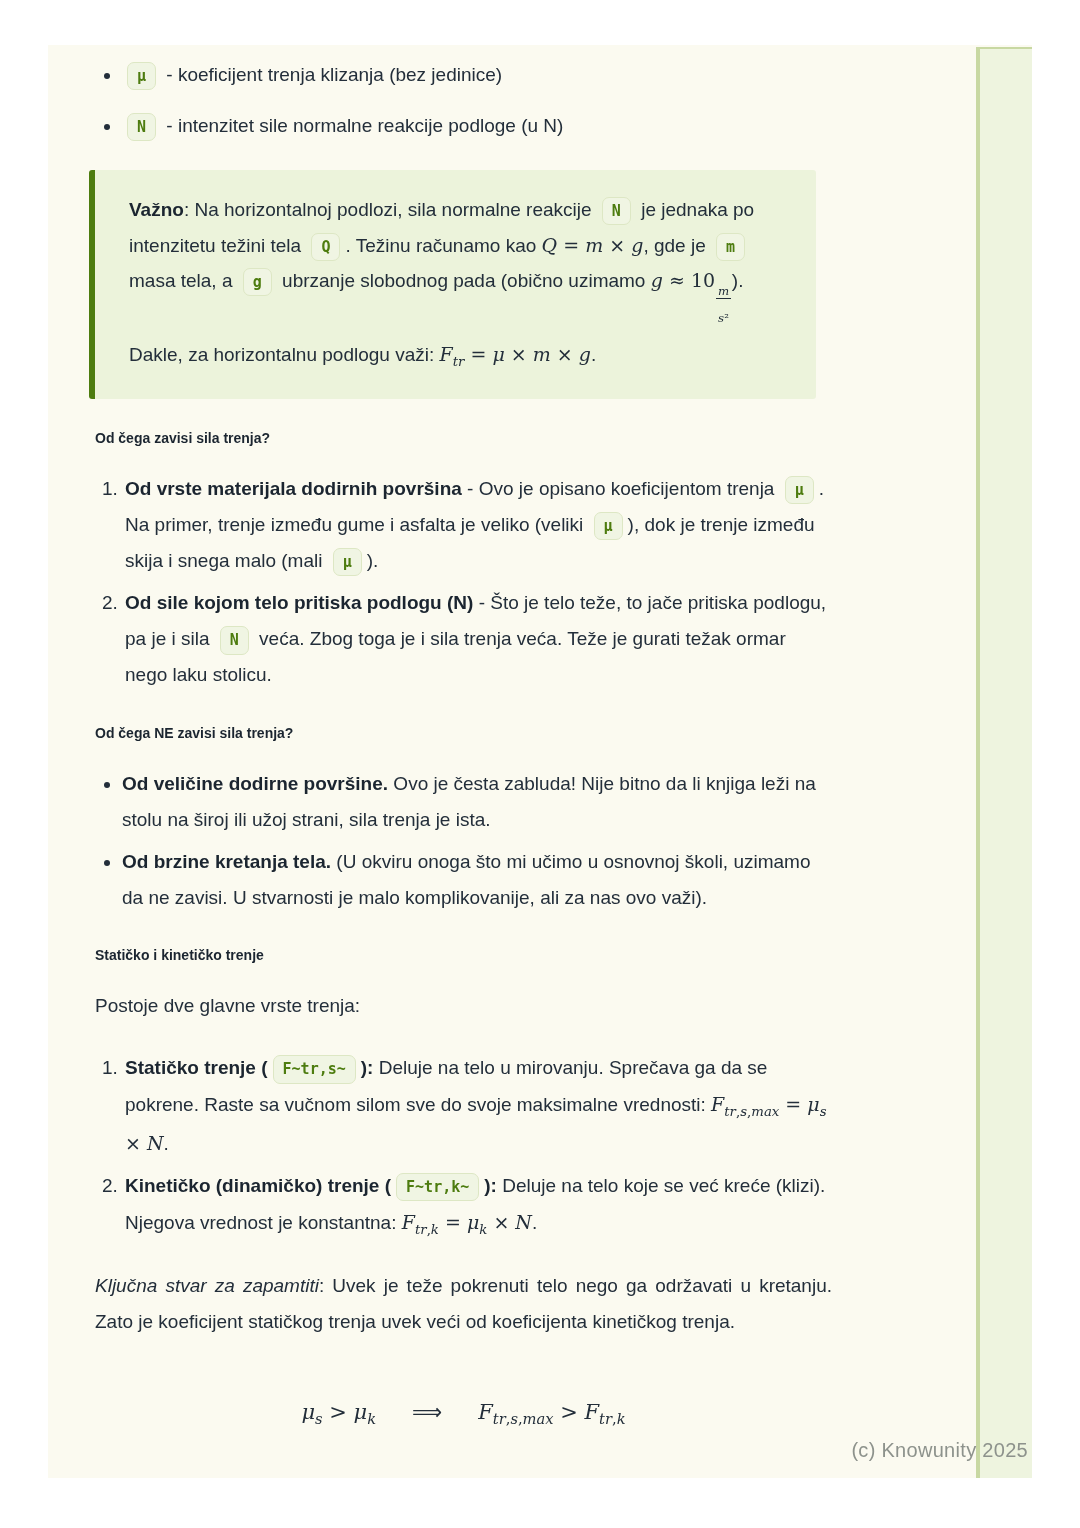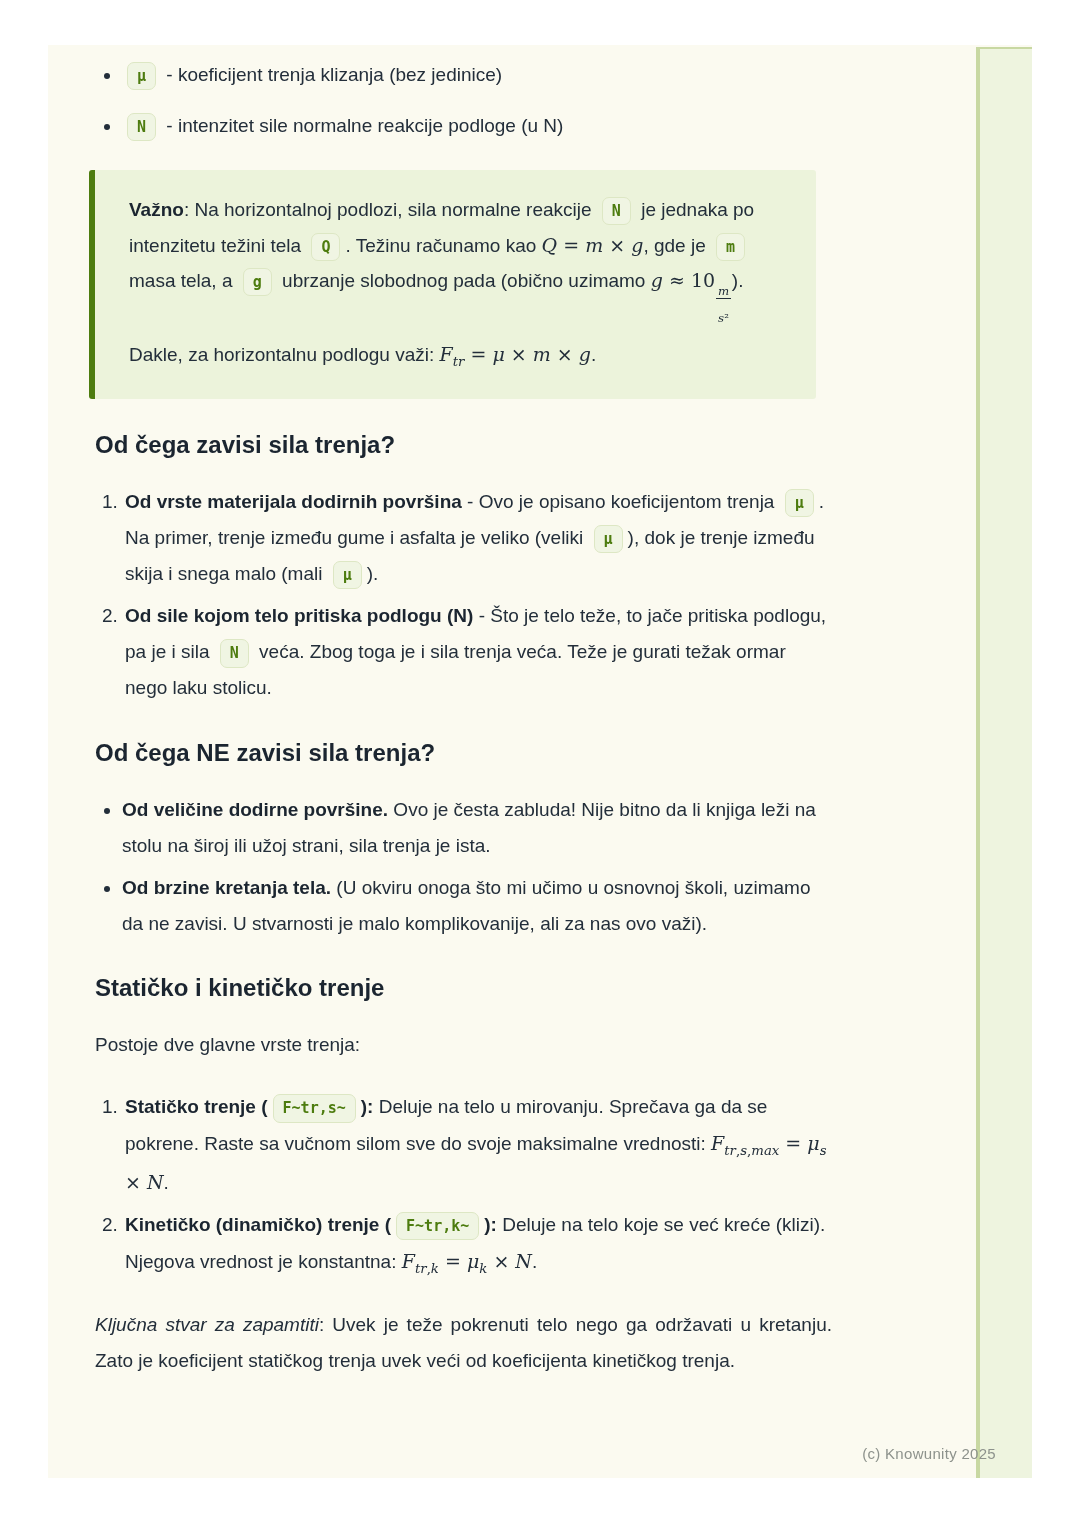--- a/index.html
+++ b/index.html
@@ -48,21 +48,21 @@
   ol.numlist li{margin-bottom:6px;padding-left:2px;}
   .callout{
     margin:0 16px 8px -6px;
     background:var(--callout-bg);
     border-left:6px solid var(--accent);
     border-radius:3px;
     padding:22px 28px 24px 34px;
     line-height:1.87;
   }
   h3{
-    font-size:24px;font-weight:700;color:var(--heading);
+    font-size:14px;font-weight:700;color:var(--heading);
     margin:30px 0 24px;line-height:1.3;
   }
   p.para{margin:20px 0 26px;}
   p.justified{text-align:justify;margin:26px 0 0;}
   code.badge{
     font-family:"DejaVu Sans Mono", monospace;
     font-size:15px;font-weight:bold;
     color:var(--badge-text);
     background:var(--badge-bg);
     border:1px solid var(--badge-border);
@@ -90,22 +90,22 @@
     text-align:center;
     margin:52px 0 0;
     font-size:21px;
   }
   .formula .arrow{
     font-family:"DejaVu Sans", sans-serif;
     margin:0 36px;
     font-size:21px;
   }
   .footer{
-    position:absolute;right:36px;bottom:16px;
-    font-size:15px;color:var(--footer);
+    position:absolute;right:4px;bottom:16px;
+    font-size:20px;color:var(--footer);
     letter-spacing:0.3px;
   }
 </style>
 </head>
 <body>
 
 <div class="viewport">
   <div class="page">
     <div class="edge-strip"></div>
 
@@ -139,18 +139,19 @@
 
       <p class="para">Postoje dve glavne vrste trenja:</p>
 
       <ol class="numlist">
         <li><strong>Statičko trenje (</strong><code class="badge">F~tr,s~</code><strong>):</strong> Deluje na telo u mirovanju. Sprečava ga da se pokrene. Raste sa vučnom silom sve do svoje maksimalne vrednosti: <span class="math"><i>F</i><sub><i>tr</i>,<i>s</i>,<i>max</i></sub> = <i>μ</i><sub><i>s</i></sub> × <i>N</i></span>.</li>
         <li><strong>Kinetičko (dinamičko) trenje (</strong><code class="badge">F~tr,k~</code><strong>):</strong> Deluje na telo koje se već kreće (klizi). Njegova vrednost je konstantna: <span class="math"><i>F</i><sub><i>tr</i>,<i>k</i></sub> = <i>μ</i><sub><i>k</i></sub> × <i>N</i></span>.</li>
       </ol>
 
       <p class="justified"><em>Ključna stvar za zapamtiti</em>: Uvek je teže pokrenuti telo nego ga održavati u kretanju. Zato je koeficijent statičkog trenja uvek veći od koeficijenta kinetičkog trenja.</p>
 
+      <div class="formula"><span class="math"><i>μ</i><sub><i>s</i></sub> &gt; <i>μ</i><sub><i>k</i></sub></span><span class="arrow">⟹</span><span class="math"><i>F</i><sub><i>tr</i>,<i>s</i>,<i>max</i></sub> &gt; <i>F</i><sub><i>tr</i>,<i>k</i></sub></span></div>
 
     </div>
 
     <div class="footer">(c) Knowunity 2025</div>
   </div>
 </div>
 
 </body></html>

